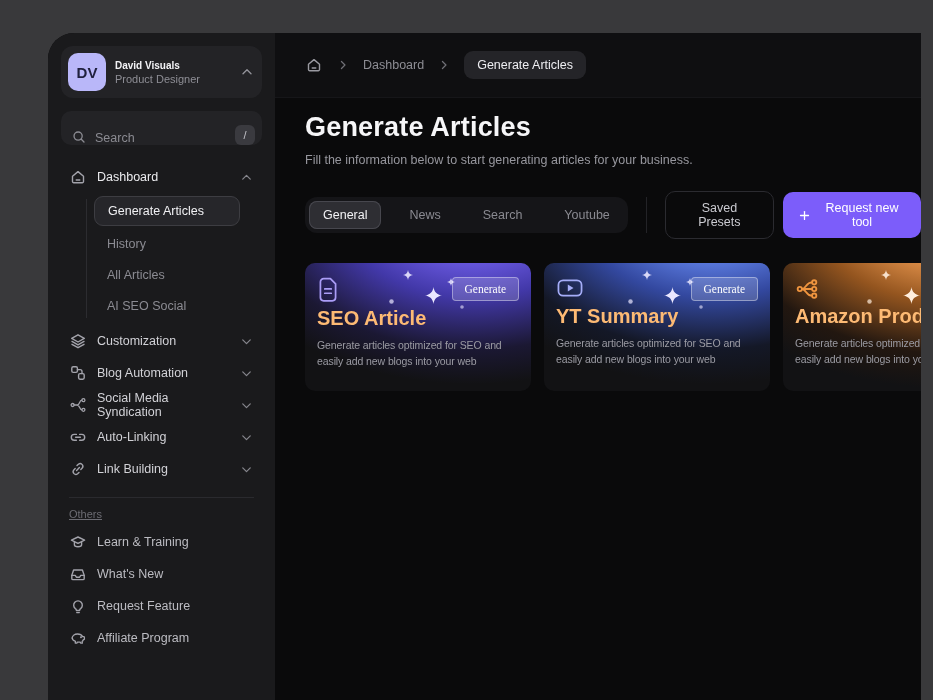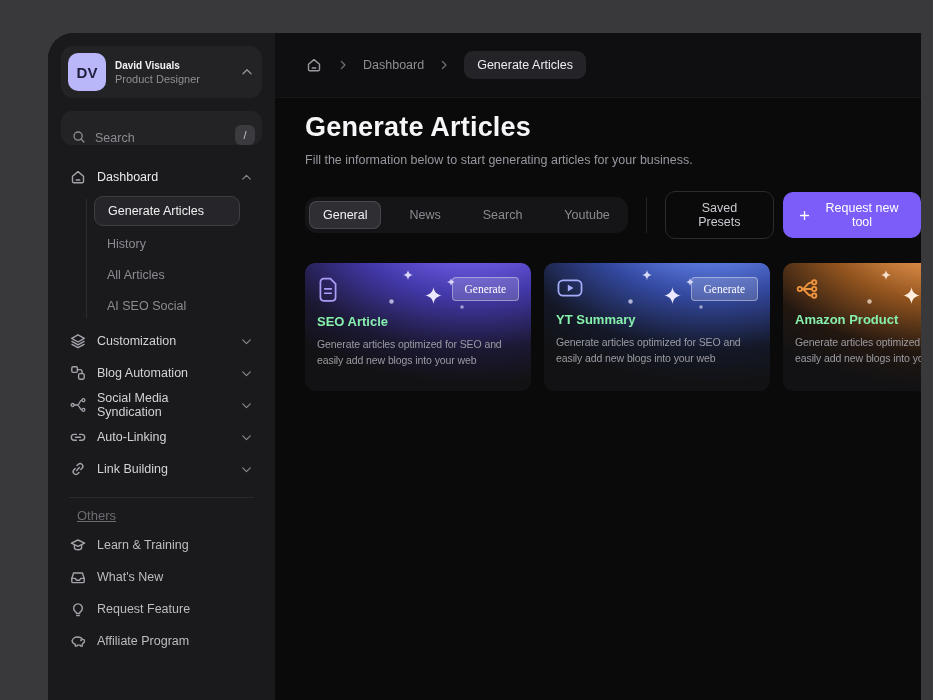--- a/index.html
+++ b/index.html
@@ -34,21 +34,21 @@
   .navrow{height:32px;display:flex;align-items:center;gap:10px;padding:0 8px;border-radius:8px;
     font-size:12.5px;color:#d2d2d7;cursor:pointer;}
   .navrow .nicon{color:#a3a3ab;display:flex;flex-shrink:0}
   .navrow .chev{color:#85858c}
   .submenu{position:relative;margin:3px 0 4px;padding-left:33px;}
   .submenu:before{content:"";position:absolute;left:25px;top:3px;bottom:3px;width:1px;background:#2c2c30;}
   .subitem{height:31px;display:flex;align-items:center;font-size:12.5px;color:#8b8b92;
     padding:0 13px;border-radius:9px;margin-right:22px;cursor:pointer;box-sizing:border-box;}
   .subitem.active{background:#26262a;border:1px solid #3d3d42;color:#f0f0f3;height:30px;margin-bottom:2px;}
   .sdivider{height:1px;background:#2a2a2e;margin:12px 8px 10px;}
-  .others-label{font-size:13px;color:#6c6c73;padding:0 8px;margin:2px 8px 6px;text-decoration:underline;}
+  .others-label{font-size:11px;color:#6c6c73;padding:0 8px;margin:2px 0 6px;text-decoration:underline;}
   .others .navrow{color:#bcbcc2}
   
   .main{flex:1;display:flex;flex-direction:column;min-width:0;}
   .topbar{height:64px;flex-shrink:0;background:#0f0f11;border-bottom:1px solid #161619;
     display:flex;align-items:center;gap:13px;padding:0 30px;}
   .crumb-home{color:#9a9aa1;cursor:pointer}
   .crumb-sep{color:#6f6f76;display:flex}
   .crumb-text{font-size:12.5px;color:#8e8e95;cursor:pointer}
   .crumb-pill{background:#242428;border-radius:9px;padding:7px 13px;font-size:12.5px;color:#ededf1;cursor:pointer}
   .content{padding:14px 0 0 30px;flex:1;overflow:hidden;}
@@ -77,21 +77,21 @@
   .sparkle{position:absolute;color:#eae7ff;}
   .card.orange .sparkle{color:#ffeedd;}
   .card-inner{position:absolute;inset:0;padding:14px 12px 12px;display:flex;flex-direction:column;box-sizing:border-box;}
   .card-top{display:flex;align-items:flex-start;}
   .card-icon{display:flex;}
   .card.purple .card-icon{color:#ab9df7}
   .card.blue .card-icon{color:#a5adf8}
   .card.orange .card-icon{color:#f0953f}
   .gen-btn{margin-left:auto;background:rgba(255,255,255,.17);border:1px solid rgba(255,255,255,.38);
     border-radius:4px;color:#fff;font-size:11.5px;padding:5px 12px;cursor:pointer;font-family:Liberation Serif, serif;}
-  .card-title{font-size:13px;font-weight:600;color:#86efac;margin-top:11px;}
+  .card-title{font-size:20px;font-weight:600;color:#fdba74;margin-top:4px;}
   .card-desc{font-size:10.5px;line-height:1.55;color:#9b9ba3;margin-top:7px;letter-spacing:-.1px;padding-right:4px;}
 </style>
 </head>
 <body>
 
 <div class="window">
 
   <aside class="sidebar">
 
     <div class="profile">

